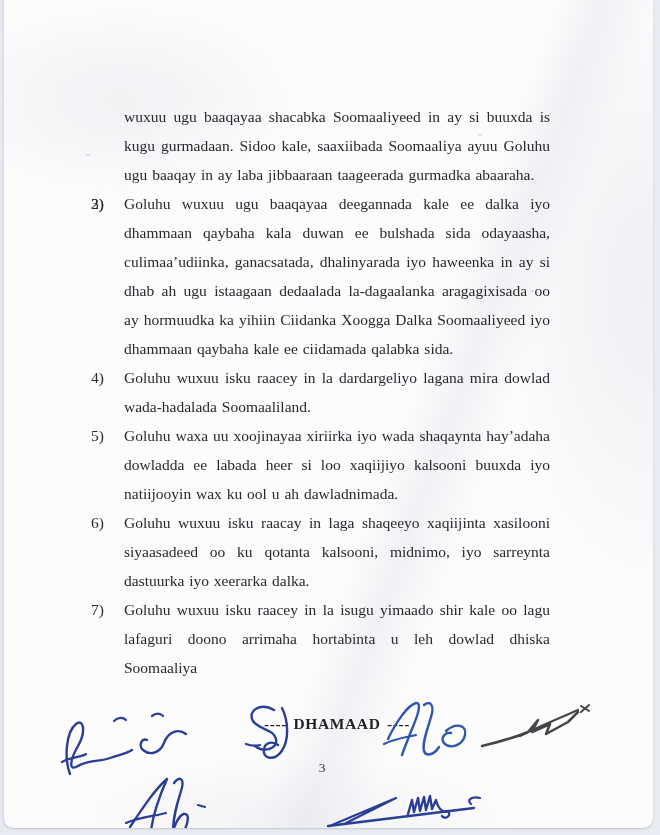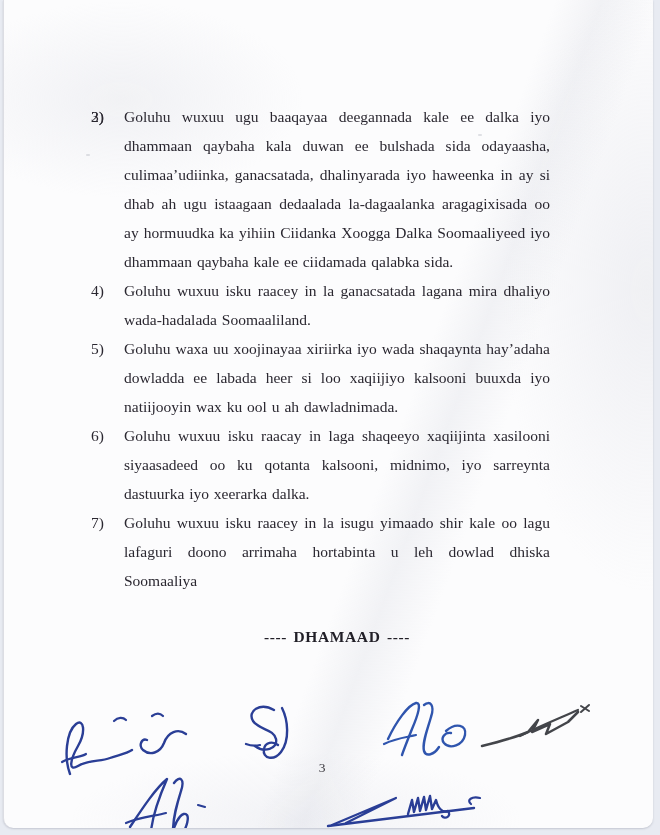--- a/index.html
+++ b/index.html
@@ -50,31 +50,32 @@
 <body>
 
 <div class="paper">
 
   <span class="speck" style="left:82px;top:154px"></span>
   <span class="speck" style="left:168px;top:148px"></span>
   <span class="speck" style="left:474px;top:134px"></span>
   <span class="speck" style="left:526px;top:290px"></span>
 
   <div class="doc">
+    <p class="para">wuxuu ugu baaqayaa shacabka Soomaaliyeed in ay si buuxda is kugu gurmadaan. Sidoo kale, saaxiibada Soomaaliya ayuu Goluhu ugu baaqay in ay laba jibbaaraan taageerada gurmadka abaaraha.</p>
 
     <div class="item">
       <span class="num">2)</span>
     </div>
     <div class="item">
       <span class="num">3)</span>
       <span>Goluhu wuxuu ugu baaqayaa deegannada kale ee dalka iyo dhammaan qaybaha kala duwan ee bulshada sida odayaasha, culimaa’udiinka, ganacsatada, dhalinyarada iyo haweenka in ay si dhab ah ugu istaagaan dedaalada la-dagaalanka aragagixisada oo ay hormuudka ka yihiin Ciidanka Xoogga Dalka Soomaaliyeed iyo dhammaan qaybaha kale ee ciidamada qalabka sida.</span>
     </div>
     <div class="item">
       <span class="num">4)</span>
-      <span>Goluhu wuxuu isku raacey in la ganacsatada lagana mira dhaliyo wada-hadalada Soomaaliland.</span>
+      <span>Goluhu wuxuu isku raacey in la dardargeliyo lagana mira dowlad wada-hadalada Soomaaliland.</span>
     </div>
     <div class="item">
       <span class="num">5)</span>
       <span>Goluhu waxa uu xoojinayaa xiriirka iyo wada shaqaynta hay’adaha dowladda ee labada heer si loo xaqiijiyo kalsooni buuxda iyo natiijooyin wax ku ool u ah dawladnimada.</span>
     </div>
     <div class="item">
       <span class="num">6)</span>
       <span>Goluhu wuxuu isku raacay in laga shaqeeyo xaqiijinta xasilooni siyaasadeed oo ku qotanta kalsooni, midnimo, iyo sarreynta dastuurka iyo xeerarka dalka.</span>
     </div>
     <div class="item">

